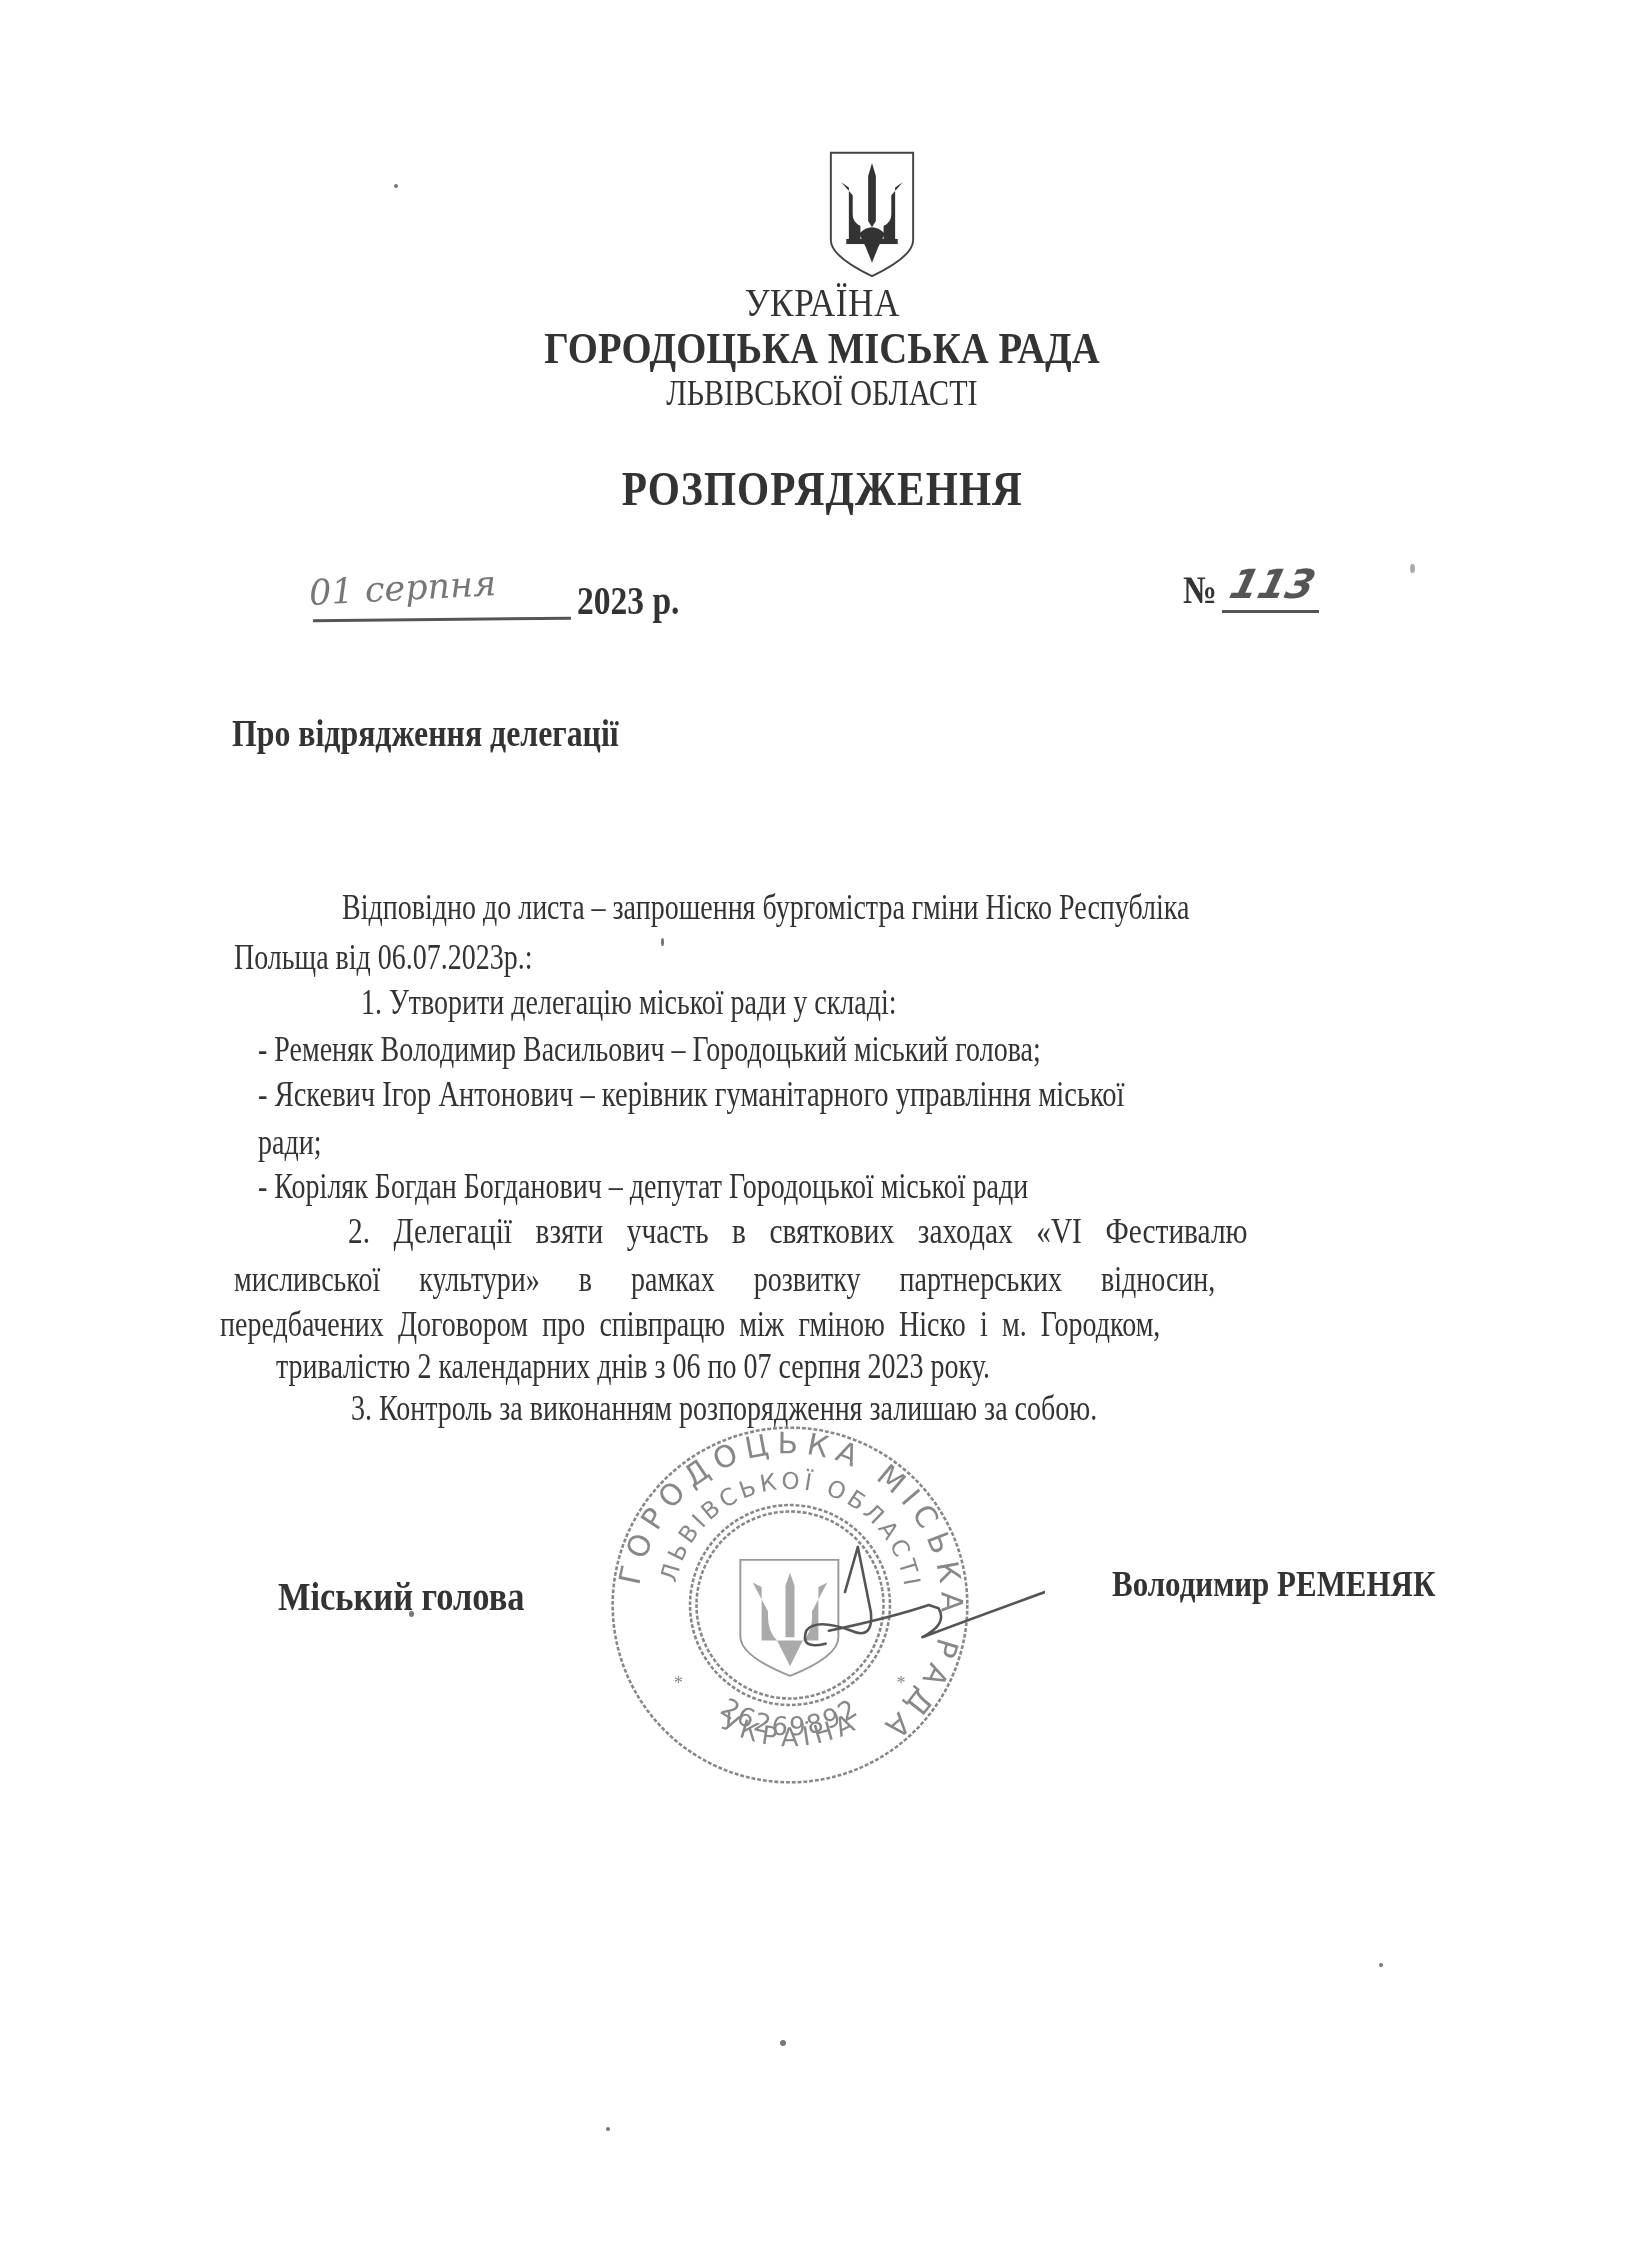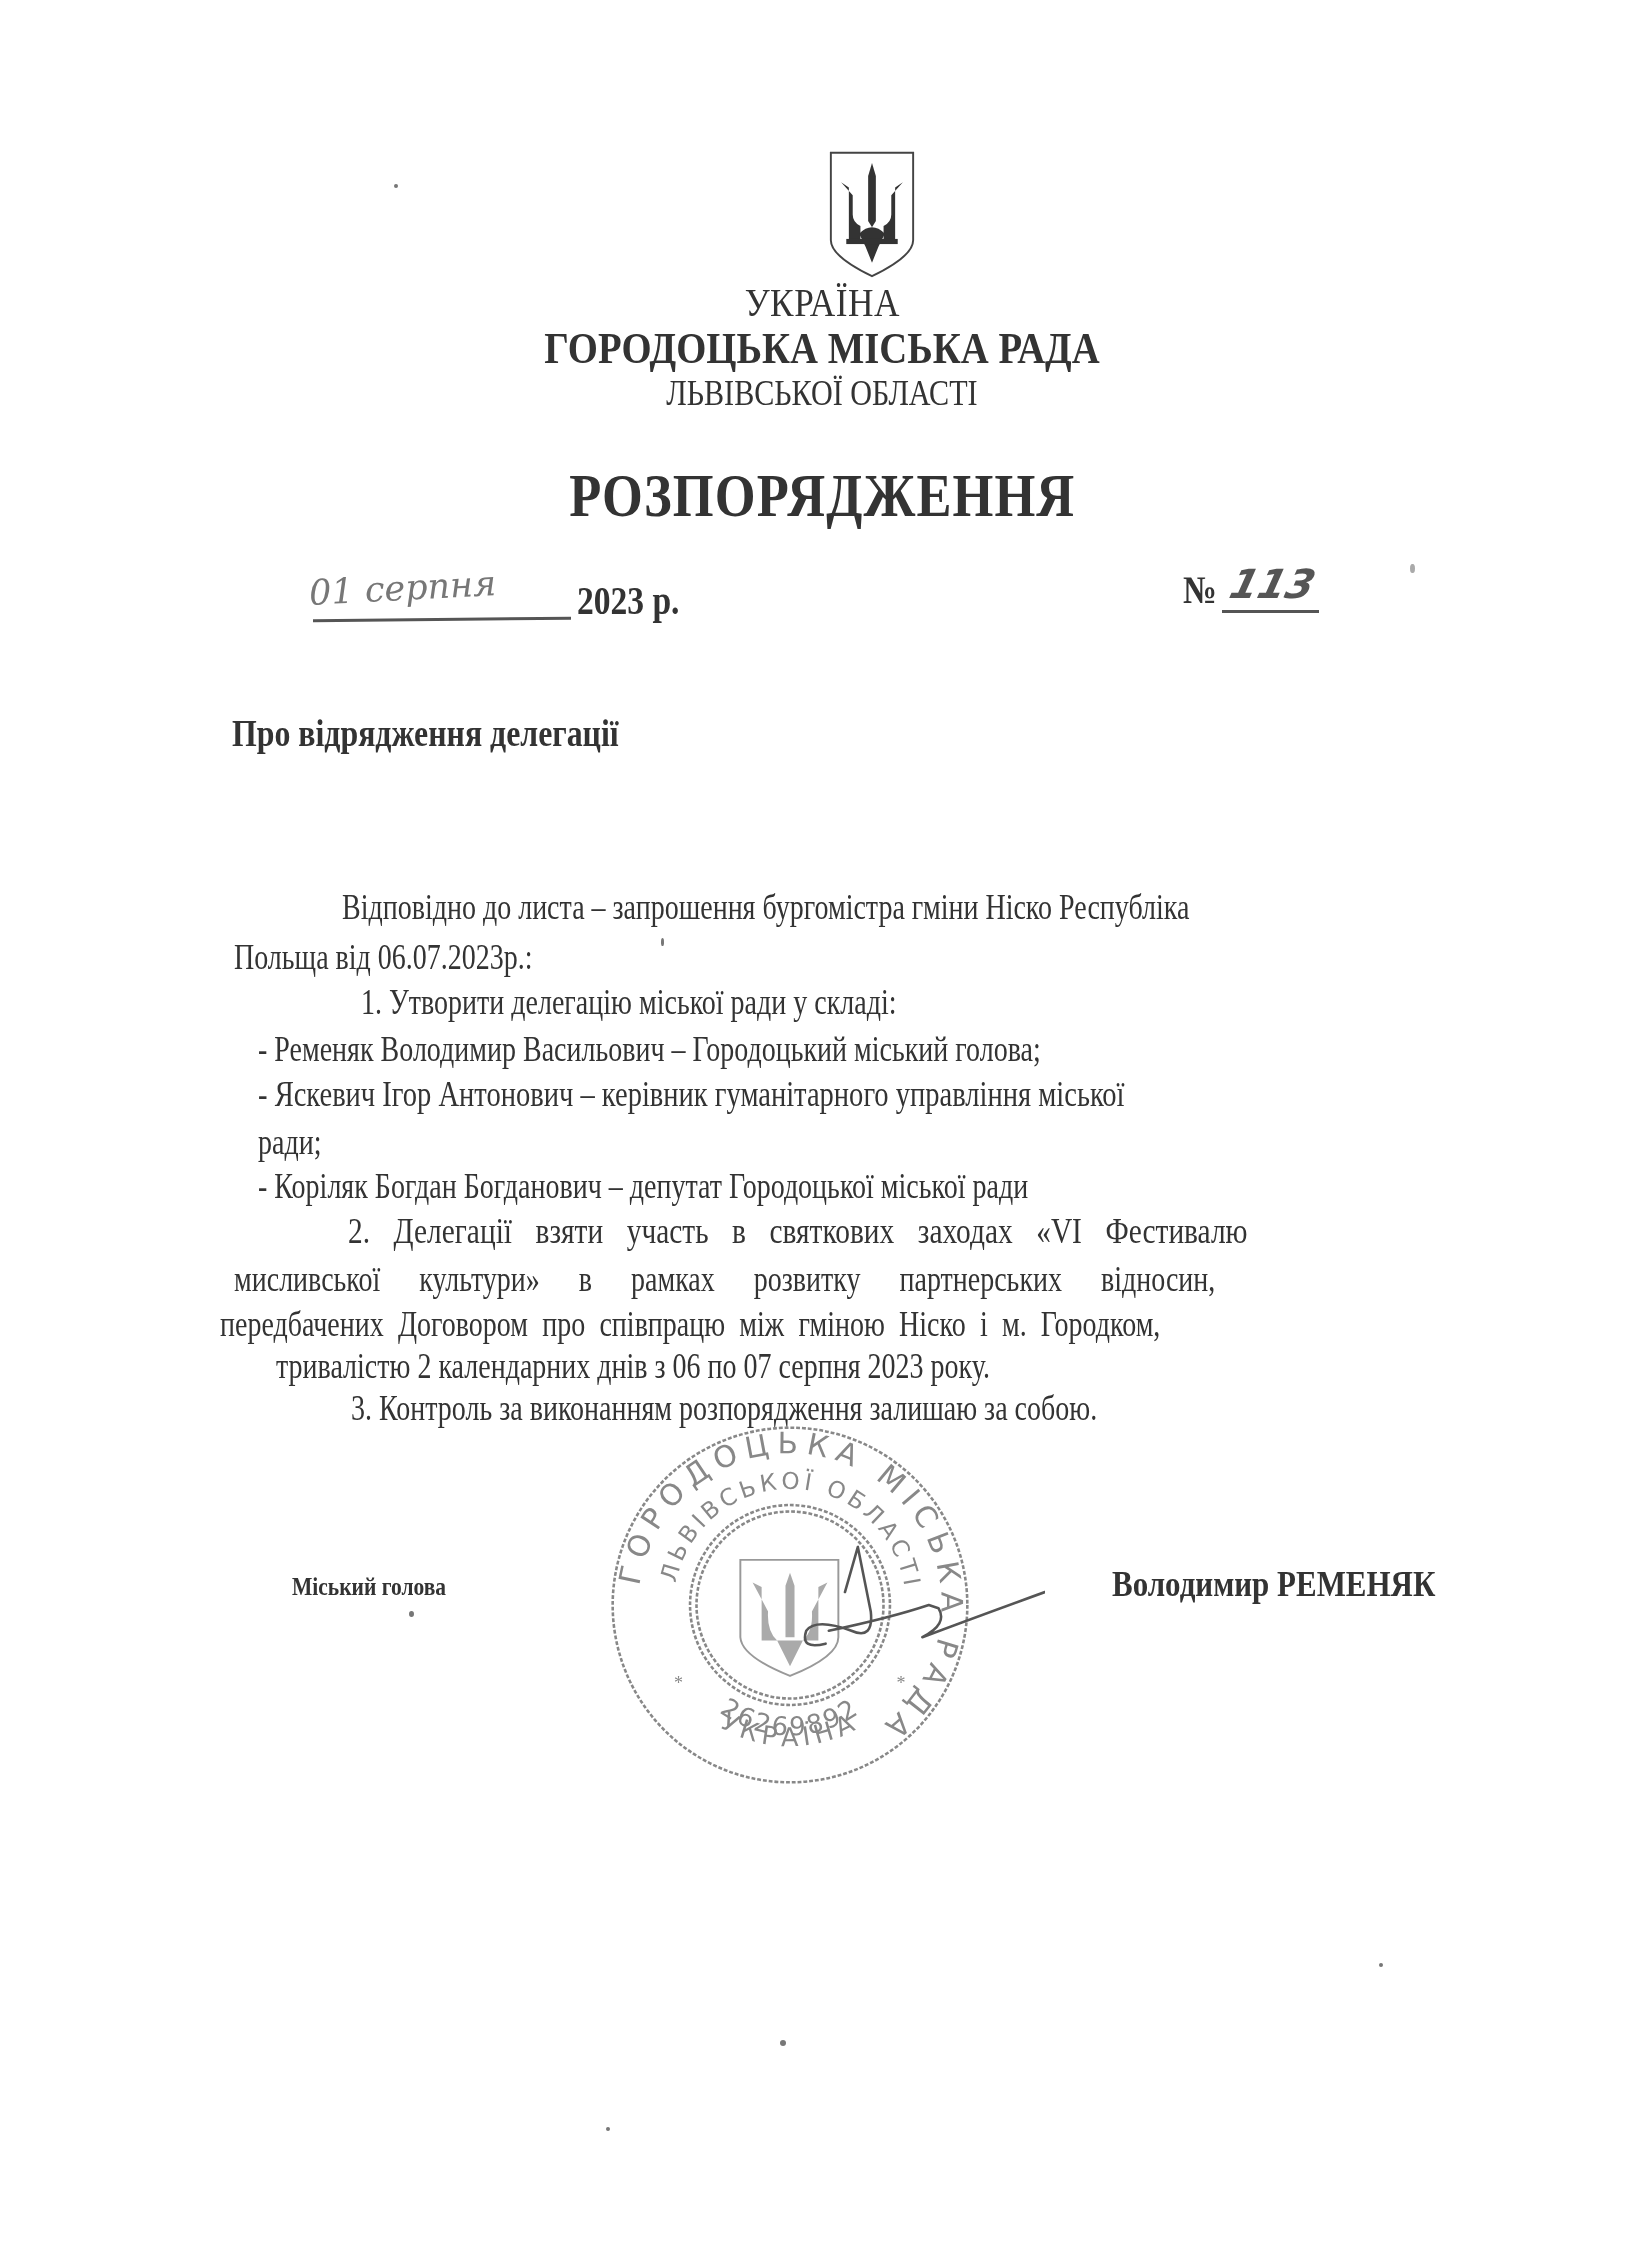--- a/index.html
+++ b/index.html
@@ -7,36 +7,36 @@
          font-family:"Liberation Serif", serif; color:#2b2b2b; }
   .abs { position:absolute; }
   .center { left:0; width:1644px; text-align:center; }
   .cond { display:inline-block; transform:scaleX(0.86); transform-origin:center; }
   .condl { display:inline-block; transform:scaleX(0.86); transform-origin:left; white-space:nowrap; }
 
   #coat { left:827px; top:150px; width:90px; height:129px; }
   #country { top:278px; font-size:41px; letter-spacing:0.6px; color:#333; }
   #council { top:322px; font-size:45px; font-weight:bold; color:#333; }
   #region { top:374px; font-size:35px; color:#333; }
-  #doctype { top:461px; font-size:61px; font-weight:bold; letter-spacing:1.3px; color:#333; }
+  #doctype { top:461px; font-size:48px; font-weight:bold; letter-spacing:1.3px; color:#333; }
 
   #date-hand { left:309px; top:566px; width:264px; font-family:"DejaVu Serif", serif; font-style:italic;
                font-size:35px; color:#777; transform:rotate(-3deg); }
   #date-line { left:313px; top:618px; width:258px; height:2.6px; background:#555; transform:rotate(-0.6deg); }
   #date-year { left:577px; top:578px; font-size:39px; font-weight:bold; color:#333; }
   #num-sign { left:1183px; top:567px; font-size:39px; font-weight:bold; color:#333; }
   #num-hand { left:1231px; top:561px; font-style:italic; font-weight:bold; font-size:40px; color:#555;
               font-family:"DejaVu Sans", sans-serif; transform:skewX(-14deg); }
   #num-line { left:1222px; top:610px; width:97px; height:2.6px; background:#555; }
 
   #subject { left:232px; top:712px; font-size:37px; font-weight:bold; line-height:44px; color:#333; }
 
   .body-line { position:absolute; font-size:35px; color:#333; white-space:nowrap; }
 
-  #sign-title { left:292px; top:1573px; font-size:25px; font-weight:bold; color:#333; }
+  #sign-title { left:278px; top:1573px; font-size:40px; font-weight:bold; color:#333; }
   #sign-name { left:1112px; top:1563px; font-size:36px; font-weight:bold; color:#333; }
 
   #stamp { left:603px; top:1418px; width:374px; height:374px; }
   #signature { left:761px; top:1534px; width:284px; height:129px; }
 
   .speck { position:absolute; background:#777; border-radius:50%; }
 </style>
 </head>
 <body>
 

